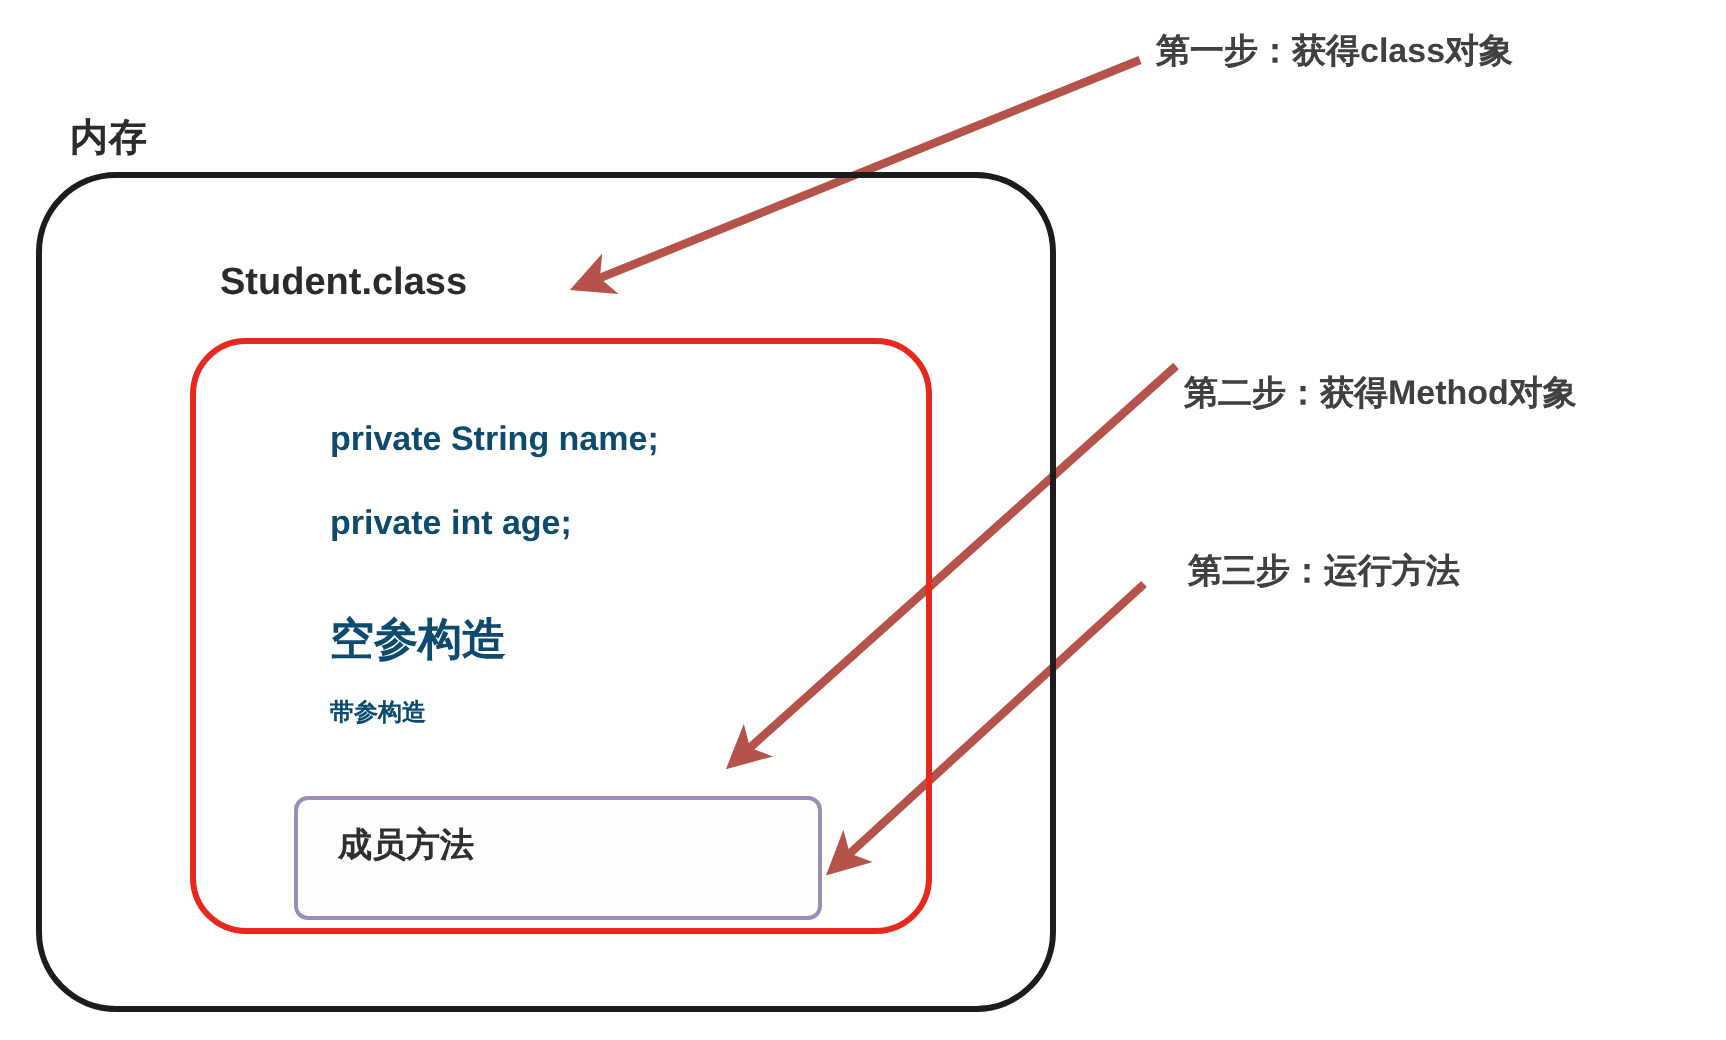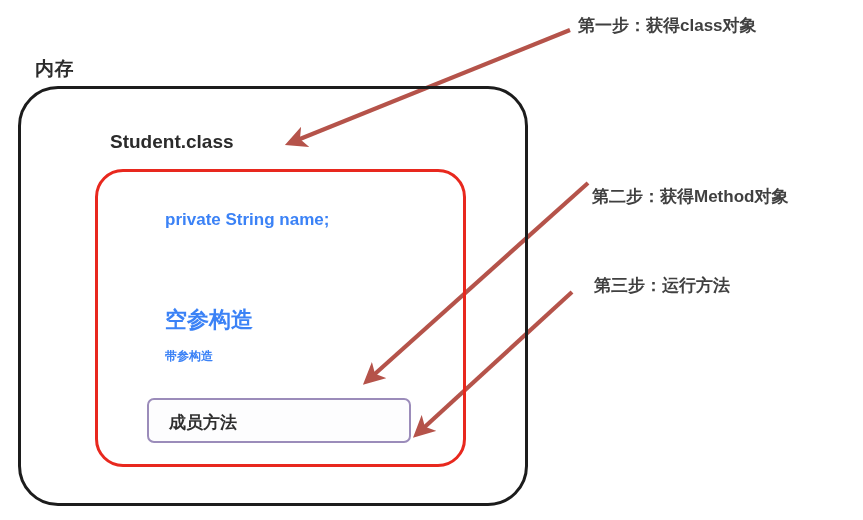--- a/index.html
+++ b/index.html
@@ -70,35 +70,35 @@
     box-sizing: border-box;
     background: transparent;
   }
 
   
   .code-line {
     position: absolute;
     left: 165px;
     font-size: 17px;
     font-weight: bold;
-    color: #3b82f6;
+    color: #0c4a6e;
     white-space: nowrap;
   }
   .line-field-name { top: 210px; }
   .line-field-age  { top: 252px; }
   .line-ctor-empty { top: 305px; font-size: 22px; }
   .line-ctor-args  { top: 348px; font-size: 12px; }
 
   
   .method-box {
     position: absolute;
     left: 147px;
     top: 398px;
     width: 264px;
-    height: 45px;
+    height: 62px;
     border: 2px solid #9b8cba;
     border-radius: 7px;
     box-sizing: border-box;
     background: #fdfdfe;
   }
   .method-box-label {
     position: absolute;
     left: 20px;
     top: 11px;
     font-size: 17px;
@@ -139,20 +139,21 @@
   </svg>
 
   <div class="memory-label">内存</div>
   <div class="memory-box"></div>
 
   <div class="class-title">Student.class</div>
 
   <div class="class-box"></div>
 
   <div class="code-line line-field-name">private String name;</div>
+  <div class="code-line line-field-age">private int age;</div>
   <div class="code-line line-ctor-empty">空参构造</div>
   <div class="code-line line-ctor-args">带参构造</div>
 
   <div class="method-box">
     <div class="method-box-label">成员方法</div>
   </div>
 
   <div class="step-label step-1">第一步：获得class对象</div>
   <div class="step-label step-2">第二步：获得Method对象</div>
   <div class="step-label step-3">第三步：运行方法</div>

